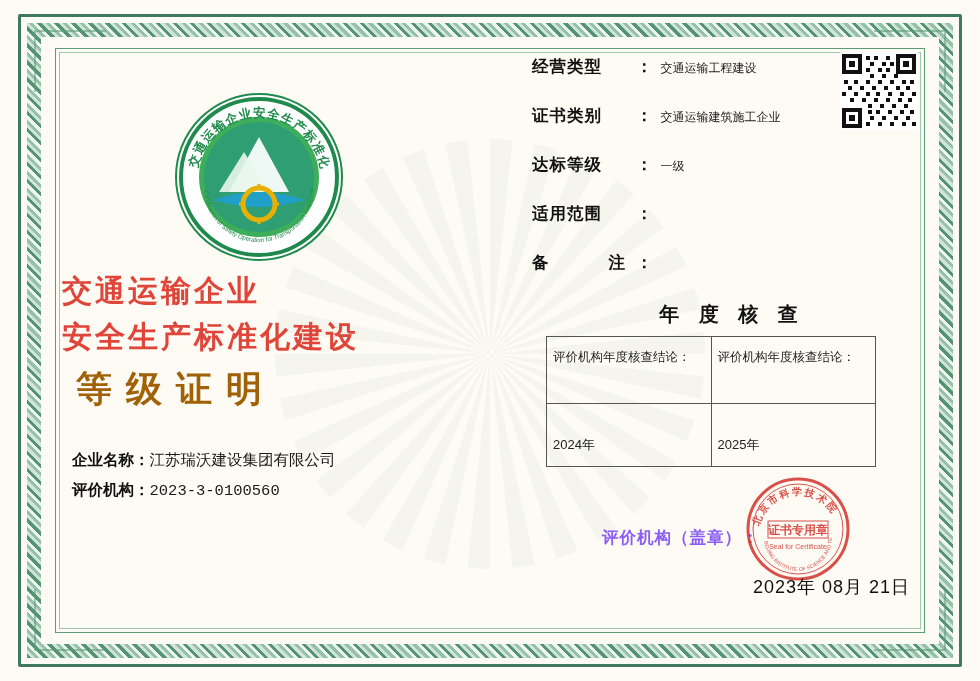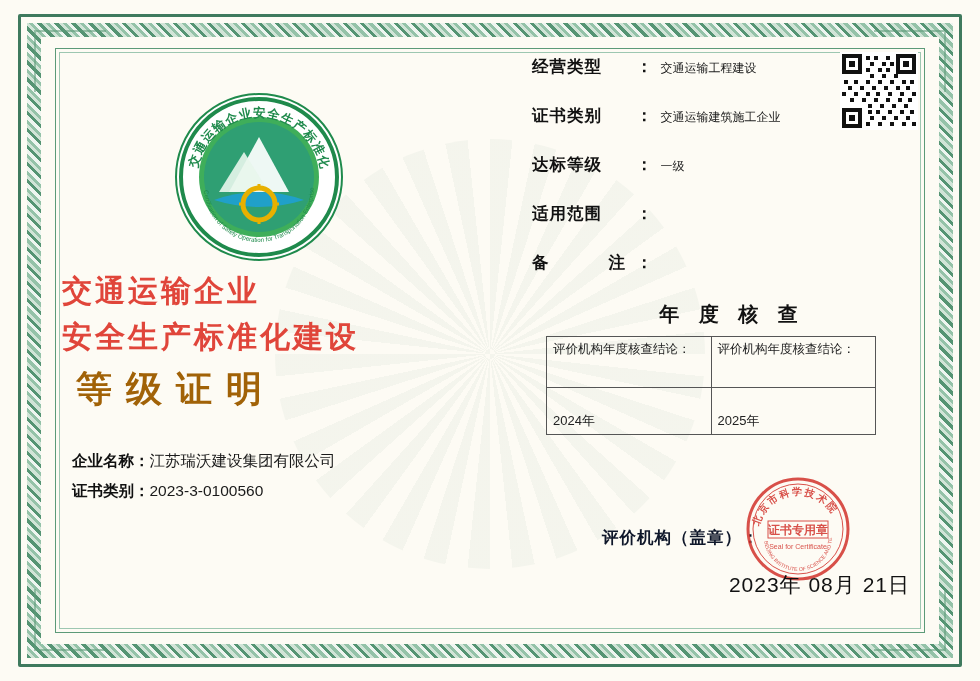--- a/index.html
+++ b/index.html
@@ -142,20 +142,21 @@
     position: absolute;
     left: 10px;
     top: 390px;
     width: 450px;
     color: #1c1c1c;
   }
   .info-row {
     font-size: 15.5px;
     line-height: 30px;
     white-space: nowrap;
+    font-family: Liberation Mono, monospace;
   }
   .info-label {
     font-weight: bold;
     color: #111;
   }
   .info-value {
     color: #1a1a1a;
   }
 
   
@@ -209,45 +210,45 @@
   .annual-table {
     width: 330px;
     margin-left: 14px;
     border-collapse: collapse;
     table-layout: fixed;
   }
   .annual-table td {
     border: 1px solid #555;
     height: 42px;
     vertical-align: top;
-    padding: 4px 6px;
+    padding: 12px 6px;
     font-size: 12.5px;
     color: #222;
   }
   .annual-table td.year-cell {
     height: 38px;
     vertical-align: bottom;
     font-size: 13px;
   }
 
   .org-row {
     position: absolute;
     left: 70px;
     bottom: 76px;
     font-size: 16.5px;
     font-weight: bold;
-    color: #0f172a;
+    color: #8b5cf6;
     white-space: nowrap;
     letter-spacing: 1px;
   }
   .date-row {
     position: absolute;
     right: 8px;
     bottom: 26px;
-    font-size: 21px;
+    font-size: 18px;
     color: #111;
     white-space: nowrap;
     letter-spacing: 1px;
   }
   .seal {
     position: absolute;
     left: 210px;
     bottom: 40px;
     width: 112px;
     height: 112px;
@@ -308,21 +309,21 @@
         <div class="title-line1">交通运输企业</div>
         <div class="title-line2">安全生产标准化建设</div>
         <div class="title-line3">等级证明</div>
       </div>
 
       <div class="info-block">
         <div class="info-row">
           <span class="info-label">企业名称：</span><span class="info-value">江苏瑞沃建设集团有限公司</span>
         </div>
         <div class="info-row">
-          <span class="info-label">证书类别：</span><span class="info-value">2023-3-0100560</span>
+          <span class="info-label">评价机构：</span><span class="info-value">2023-3-0100560</span>
         </div>
       </div>
     </div>
 
     <div class="right-col">
 
       <div class="qr">
         <svg width="78" height="78" viewBox="0 0 78 78">
           <rect width="78" height="78" fill="#ffffff"></rect>
           <g fill="#111">

